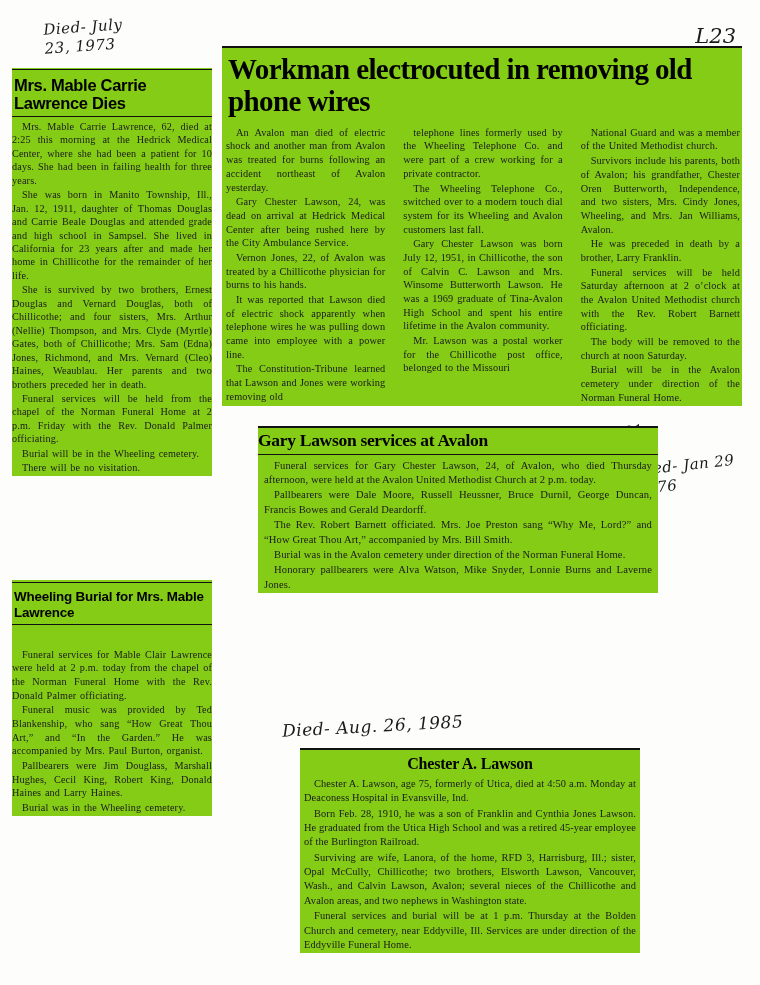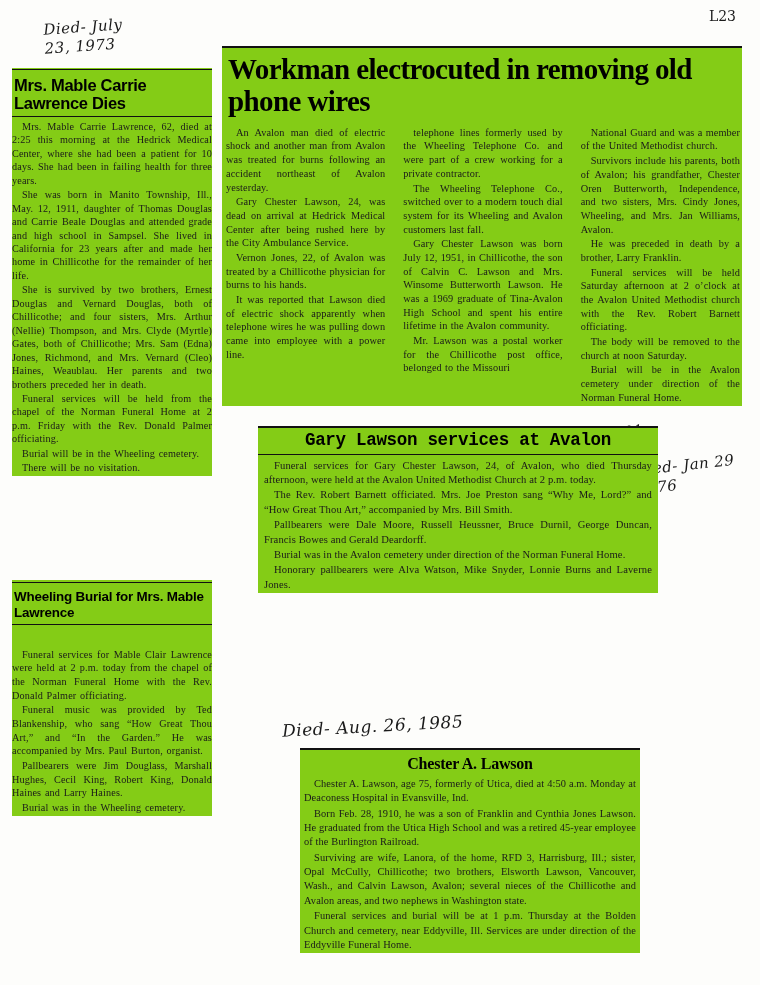--- a/index.html
+++ b/index.html
@@ -137,23 +137,22 @@
   #clip-gary-services {
     left: 258px;
     top: 426px;
     width: 400px;
   }
   #clip-gary-services .rule-top {
     border-top: 2px solid #111;
     margin-bottom: 2px;
   }
   #clip-gary-services .headline {
-    font-family: Liberation Mono, monospace;
+    font-family: Liberation Serif, serif;
     font-size: 17.5px;
-    text-align: center;
     letter-spacing: -0.3px;
     padding: 1px 0 3px 0;
   }
   #clip-gary-services .rule-bot {
     border-bottom: 1.5px solid #111;
     margin-bottom: 4px;
   }
   #clip-gary-services .body-col {
     font-size: 10.6px;
     line-height: 1.36;
@@ -182,23 +181,24 @@
     font-size: 10.4px;
     line-height: 1.38;
     padding: 0 4px;
     letter-spacing: 0.1px;
   }
 
   
   #page-code {
     position: absolute;
     right: 24px;
-    top: 8px;
+    top: 24px;
     font-family: "DejaVu Serif", serif;
-    font-size: 14px;
+    font-style: italic;
+    font-size: 21px;
     color: #1a1a1a;
   }
 </style>
 </head>
 <body>
 
 <div class="page">
 
   <div id="page-code">L23</div>
 
@@ -217,21 +217,21 @@
  1973</div>
       <div class="hand" style="left: 282px; top: 716px; font-size: 17px; transform: rotate(-3deg);">Died- Aug. 26, 1985</div>
     </div>
 
   <div class="clip" id="clip-lawrence-dies">
     <div class="rule"></div>
     <div class="headline">Mrs. Mable Carrie Lawrence Dies</div>
     <div class="rule"></div>
     <div class="body-col" id="body-lawrence-dies">
         <p>Mrs. Mable Carrie Lawrence, 62, died at 2:25 this morning at the Hedrick Medical Center, where she had been a patient for 10 days. She had been in failing health for three years.</p>
-        <p>She was born in Manito Township, Ill., May. 12, 1911, daughter of Thomas Douglas and Carrie Beale Douglas and attended grade and high school in Sampsel. She lived in California for 23 years after and made her home in Chillicothe for the remainder of her life.</p>
+        <p>She was born in Manito Township, Ill., Jan. 12, 1911, daughter of Thomas Douglas and Carrie Beale Douglas and attended grade and high school in Sampsel. She lived in California for 23 years after and made her home in Chillicothe for the remainder of her life.</p>
         <p>She is survived by two brothers, Ernest Douglas and Vernard Douglas, both of Chillicothe; and four sisters, Mrs. Arthur (Nellie) Thompson, and Mrs. Clyde (Myrtle) Gates, both of Chillicothe; Mrs. Sam (Edna) Jones, Richmond, and Mrs. Vernard (Cleo) Haines, Weaublau. Her parents and two brothers preceded her in death.</p>
         <p>Funeral services will be held from the chapel of the Norman Funeral Home at 2 p.m. Friday with the Rev. Donald Palmer officiating.</p>
         <p>Burial will be in the Wheeling cemetery.</p>
         <p>There will be no visitation.</p>
       </div>
   </div>
 
   <div class="clip" id="clip-wheeling-burial">
     <div class="rule"></div>
     <div class="headline">Wheeling Burial for Mrs. Mable Lawrence</div>
@@ -246,20 +246,21 @@
 
   <div class="clip" id="clip-workman">
     <div class="rule-top"></div>
     <div class="headline">Workman electrocuted in removing old phone wires</div>
     <div class="cols" id="cols-workman">
         <div class="body-col">
           <p>An Avalon man died of electric shock and another man from Avalon was treated for burns following an accident northeast of Avalon yesterday.</p>
           <p>Gary Chester Lawson, 24, was dead on arrival at Hedrick Medical Center after being rushed here by the City Ambulance Service.</p>
           <p>Vernon Jones, 22, of Avalon was treated by a Chillicothe physician for burns to his hands.</p>
           <p>It was reported that Lawson died of electric shock apparently when telephone wires he was pulling down came into employee with a power line.</p>
+          <p>The Constitution-Tribune learned that Lawson and Jones were working removing old</p>
         </div>
         <div class="body-col">
           <p>telephone lines formerly used by the Wheeling Telephone Co. and were part of a crew working for a private contractor.</p>
           <p>The Wheeling Telephone Co., switched over to a modern touch dial system for its Wheeling and Avalon customers last fall.</p>
           <p>Gary Chester Lawson was born July 12, 1951, in Chillicothe, the son of Calvin C. Lawson and Mrs. Winsome Butterworth Lawson. He was a 1969 graduate of Tina-Avalon High School and spent his entire lifetime in the Avalon community.</p>
           <p>Mr. Lawson was a postal worker for the Chillicothe post office, belonged to the Missouri</p>
         </div>
         <div class="body-col">
           <p>National Guard and was a member of the United Methodist church.</p>
           <p>Survivors include his parents, both of Avalon; his grandfather, Chester Oren Butterworth, Independence, and two sisters, Mrs. Cindy Jones, Wheeling, and Mrs. Jan Williams, Avalon.</p>
@@ -270,22 +271,22 @@
         </div>
       </div>
   </div>
 
   <div class="clip" id="clip-gary-services">
     <div class="rule-top"></div>
     <div class="headline">Gary Lawson services at Avalon</div>
     <div class="rule-bot"></div>
     <div class="body-col" id="body-gary-services">
         <p>Funeral services for Gary Chester Lawson, 24, of Avalon, who died Thursday afternoon, were held at the Avalon United Methodist Church at 2 p.m. today.</p>
+        <p>Pallbearers were Dale Moore, Russell Heussner, Bruce Durnil, George Duncan, Francis Bowes and Gerald Deardorff.</p>
         <p>The Rev. Robert Barnett officiated. Mrs. Joe Preston sang “Why Me, Lord?” and “How Great Thou Art,” accompanied by Mrs. Bill Smith.</p>
-        <p>Pallbearers were Dale Moore, Russell Heussner, Bruce Durnil, George Duncan, Francis Bowes and Gerald Deardorff.</p>
         <p>Burial was in the Avalon cemetery under direction of the Norman Funeral Home.</p>
         <p>Honorary pallbearers were Alva Watson, Mike Snyder, Lonnie Burns and Laverne Jones.</p>
       </div>
   </div>
 
   <div class="clip" id="clip-chester">
     <div class="rule-top"></div>
     <div class="headline">Chester A. Lawson</div>
     <div class="body-col" id="body-chester">
         <p>Chester A. Lawson, age 75, formerly of Utica, died at 4:50 a.m. Monday at Deaconess Hospital in Evansville, Ind.</p>

